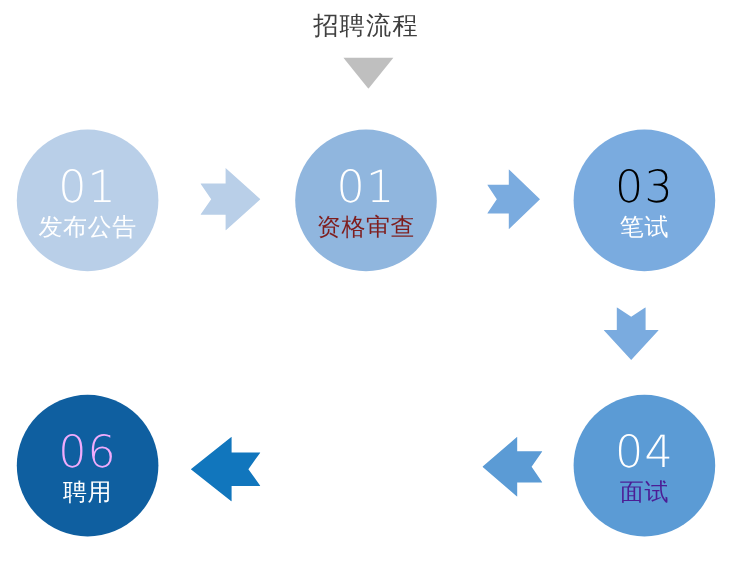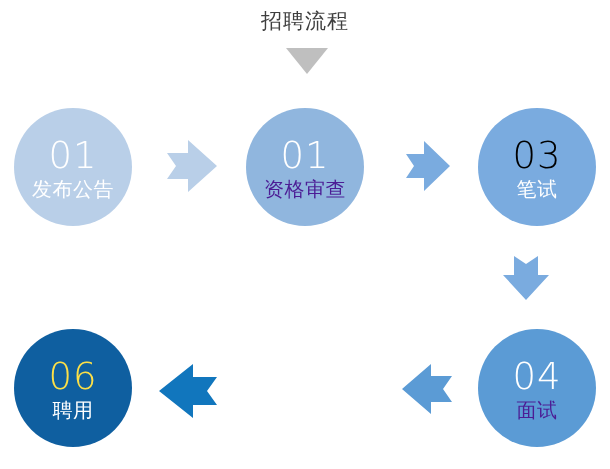--- a/index.html
+++ b/index.html
@@ -105,36 +105,36 @@
     </svg>
   </div>
 
   <div class="node" id="node-1" style="background: rgb(185, 207, 232);">
     <div class="num" style="color: rgb(255, 255, 255);">01</div>
     <div class="lbl" style="color: rgb(255, 255, 255);">发布公告</div>
   </div>
 
   <div class="node" id="node-2" style="background: rgb(144, 182, 222);">
     <div class="num" style="color: rgb(255, 255, 255);">01</div>
-    <div class="lbl" style="color: #4c1d95;">资格审查</div>
+    <div class="lbl" style="color: #7f1d1d;">资格审查</div>
   </div>
 
   <div class="node" id="node-3" style="background: rgb(122, 171, 223);">
     <div class="num" style="color: #000000;">03</div>
     <div class="lbl" style="color: rgb(255, 255, 255);">笔试</div>
   </div>
 
   <div class="node" id="node-4" style="background: rgb(91, 155, 213);">
     <div class="num" style="color: rgb(255, 255, 255);">04</div>
     <div class="lbl" style="color: #4c1d95;">面试</div>
   </div>
 
 
   <div class="node" id="node-6" style="background: rgb(15, 95, 160);">
-    <div class="num" style="color: #fde047;">06</div>
+    <div class="num" style="color: #f0abfc;">06</div>
     <div class="lbl" style="color: rgb(255, 255, 255);">聘用</div>
   </div>
 
   <div class="arrow" id="arrow-1">
     <svg viewBox="0 0 50 52" width="50" height="52" aria-hidden="true">
       <polygon points="0,13 21,13 21,0 50,26 21,52 21,39 0,39 9,26" fill="#b9cfe8"></polygon>
     </svg>
   </div>
 
   <div class="arrow" id="arrow-2">

